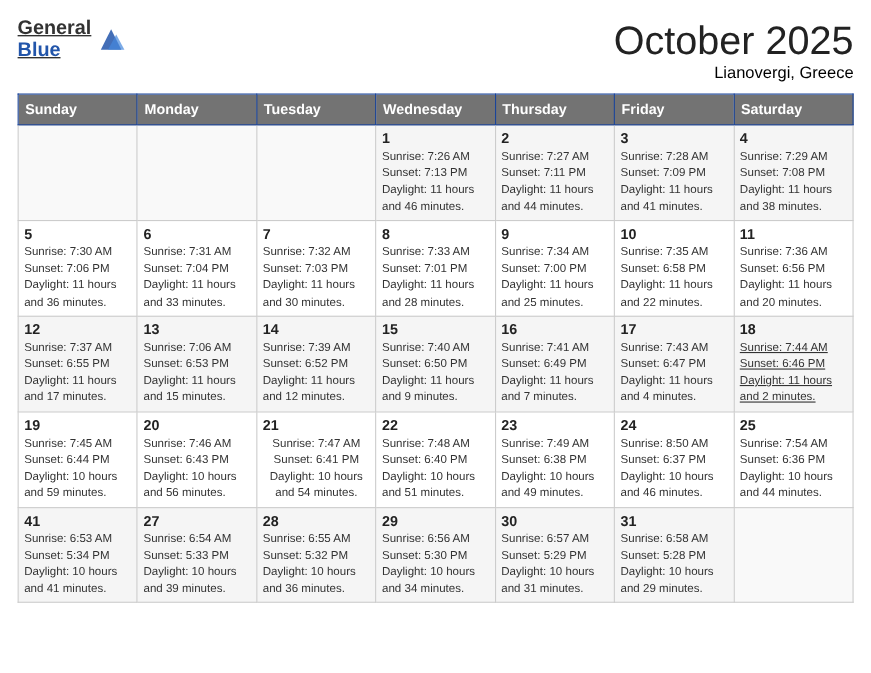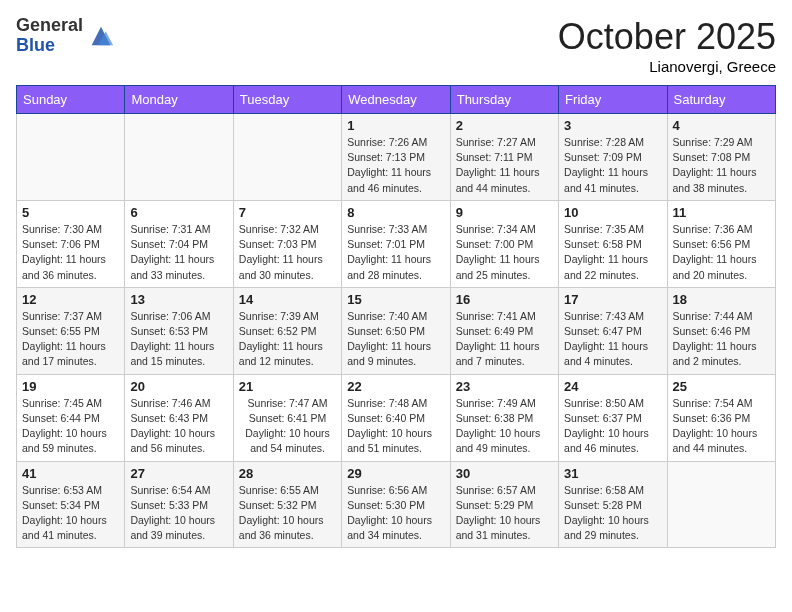--- a/index.html
+++ b/index.html
@@ -17,20 +17,21 @@
       margin-bottom: 10px;
     }
     .logo {
       display: flex;
       align-items: center;
     }
     .logo-text {
       display: flex;
       flex-direction: column;
       line-height: 1.1;
+      text-decoration: underline;
     }
     .logo-general {
       font-size: 18px;
       font-weight: bold;
       color: #333;
     }
     .logo-blue {
       font-size: 18px;
       font-weight: bold;
       color: #2255aa;
@@ -51,26 +52,26 @@
     .location {
       font-size: 15px;
       color: #000000;
     }
     .calendar {
       width: 100%;
       border-collapse: collapse;
       font-size: 11px;
     }
     .calendar th {
-      background-color: #8b5cf6;
+      background-color: #737373;
       color: #fff;
       text-align: left;
       padding: 6px 6px;
       font-size: 13px;
-      font-weight: normal;
+      font-weight: bold;
       border: 1px solid #1a449a;
     }
     .calendar td {
       vertical-align: top;
       border: 1px solid #ccc;
       padding: 4px 5px;
       width: 108px;
       min-height: 80px;
       background: #fff;
     }
@@ -234,21 +235,21 @@
 Daylight: 11 hours and 7 minutes.</div>
         </td>
         <td>
           <span class="day-number">17</span>
           <div class="day-info" style="white-space: pre-line;">Sunrise: 7:43 AM
 Sunset: 6:47 PM
 Daylight: 11 hours and 4 minutes.</div>
         </td>
         <td>
           <span class="day-number">18</span>
-          <div class="day-info" style="white-space: pre-line;">Sunrise: 7:44 AM
+          <div class="day-info" style="white-space: pre-line; text-decoration: underline;">Sunrise: 7:44 AM
 Sunset: 6:46 PM
 Daylight: 11 hours and 2 minutes.</div>
         </td>
       </tr>
       <tr>
         <td>
           <span class="day-number">19</span>
           <div class="day-info" style="white-space: pre-line;">Sunrise: 7:45 AM
 Sunset: 6:44 PM
 Daylight: 10 hours and 59 minutes.</div>

